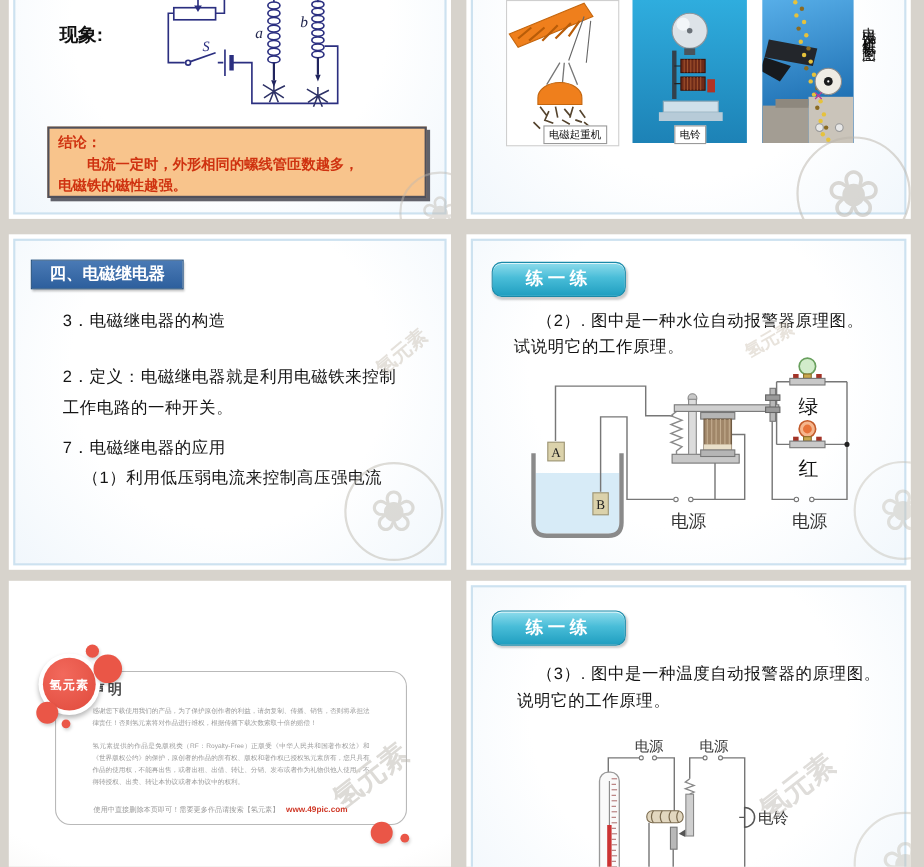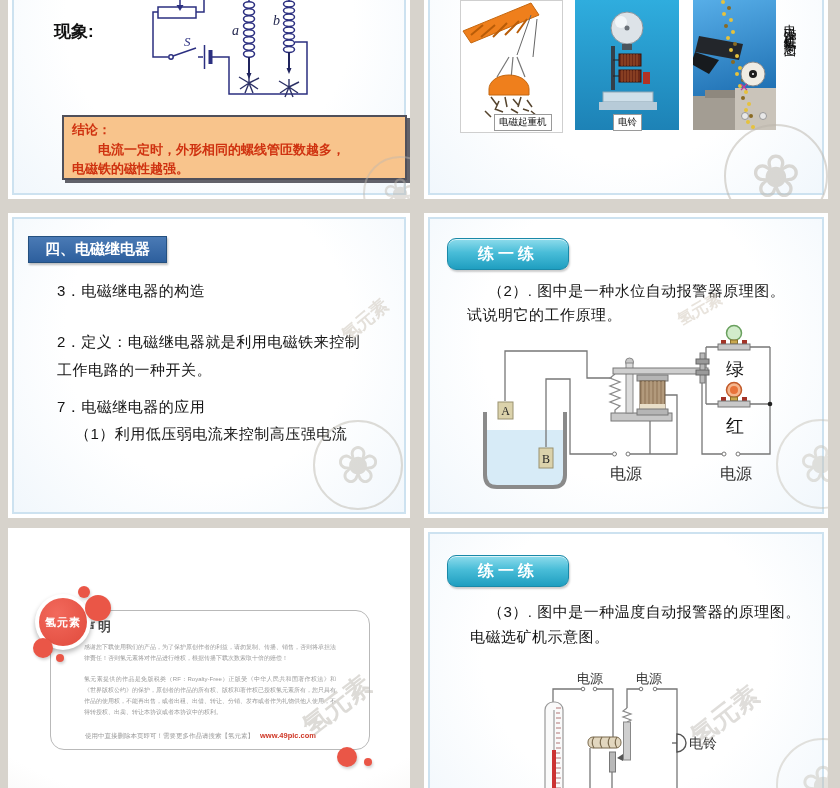--- a/index.html
+++ b/index.html
@@ -11,21 +11,21 @@
          background:radial-gradient(circle at 50% 40%, #ffffff 55%, #f1f7fc 100%);}
   .plain{background:radial-gradient(120% 100% at 50% 35%, #ffffff 58%, #eae8e5 100%);}
   .t15{font-size:15px;color:#141414;white-space:nowrap;letter-spacing:.5px;}
   .badge{background:linear-gradient(#4a7ab5,#2d5f9d);border:1px solid #24507f;color:#fff;
          font-weight:bold;font-size:15px;padding:3px 16px;box-shadow:1px 2px 2px rgba(0,0,0,.25);white-space:nowrap;}
   .teal-btn{width:120px;height:30px;border-radius:9px;border:1px solid #1a89a8;color:#fff;
             font-weight:bold;font-size:16px;line-height:29px;text-align:center;letter-spacing:4px;
             background:linear-gradient(#8edcec 0%,#49bdd8 45%,#1f9ec0 100%);
             box-shadow:inset 0 1px 0 rgba(255,255,255,.7),1px 2px 2px rgba(0,0,0,.2);}
   .conclusion{border:2px solid #50505a;background:#f8c48c;box-shadow:3px 3px 0 rgba(70,70,80,.85);
-              color:#cf3210;font-weight:bold;font-size:13px;line-height:1.5;padding:3px 8px;margin-left:19px;}
+              color:#cf3210;font-weight:bold;font-size:13px;line-height:1.5;padding:3px 8px;}
   .imgbox{position:absolute;border:1px solid #cfcfcf;overflow:hidden;background:#fff;}
   .caption{position:absolute;background:#fff;border:1px solid #9a9a9a;color:#111;
            font-size:9.5px;padding:1px 4px;white-space:nowrap;}
   .vtext{writing-mode:vertical-rl;font-size:12.5px;letter-spacing:3px;color:#0a0a0a;}
   .wm-flower{position:absolute;border-radius:50%;display:flex;align-items:center;justify-content:center;
              pointer-events:none;}
   .wm-text{position:absolute;pointer-events:none;white-space:nowrap;font-weight:bold;}
   .redcircle{position:absolute;border-radius:50%;background:#ea5647;box-shadow:1px 2px 3px rgba(0,0,0,.18);}
   .tiny{color:#9a9a9a;font-size:6px;line-height:1.85;text-align:justify;}
 </style>
@@ -297,21 +297,21 @@
 
   <div class="wm-text" style="left:290px;top:160px;font-size:26px;color:rgba(188,183,175,.5);transform:rotate(-38deg);">氢元素</div>
 </div>
 
 <div class="slide" style="left:424px;top:528px;width:404px;height:301px;">
   <div class="frame"></div>
 
   <div class="abs teal-btn" style="left:23px;top:27px;">练一练</div>
 
   <div class="abs t15" style="left:64px;top:75px;">（3）. 图中是一种温度自动报警器的原理图。</div>
-  <div class="abs t15" style="left:46px;top:100px;">电磁选矿机示意图。</div>
+  <div class="abs t15" style="left:46px;top:100px;">说明它的工作原理。</div>
 
   <svg class="abs" style="left:0;top:0;" width="404" height="301" viewBox="0 0 404 301">
     <g fill="none" stroke="#777" stroke-width="1.3">
       <path d="M159,161 H129 V176"></path>
       <path d="M171,161 H189 V210"></path>
       <path d="M217,161 H203 V180"></path>
       <path d="M231,161 H253 V301"></path>
       <path d="M166,220 V301"></path>
       <path d="M188,244 V301"></path>
     </g>

